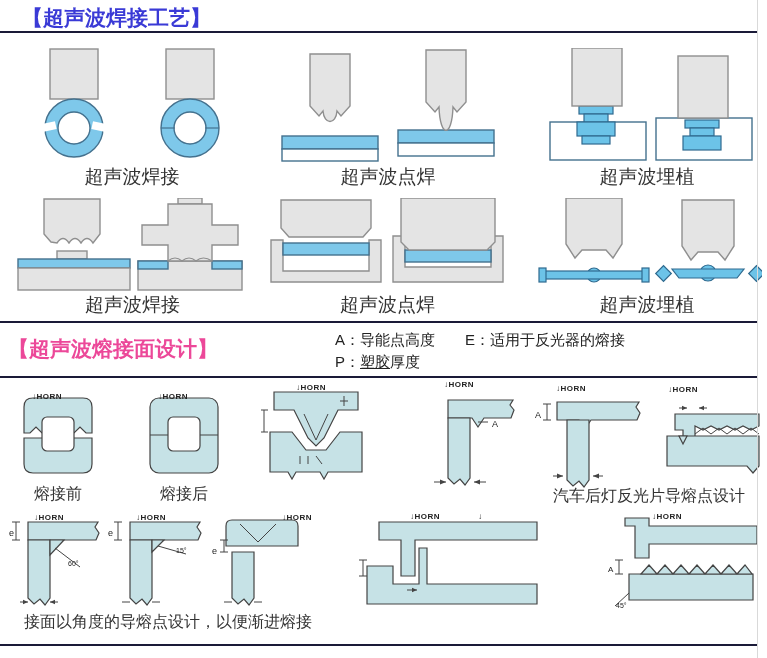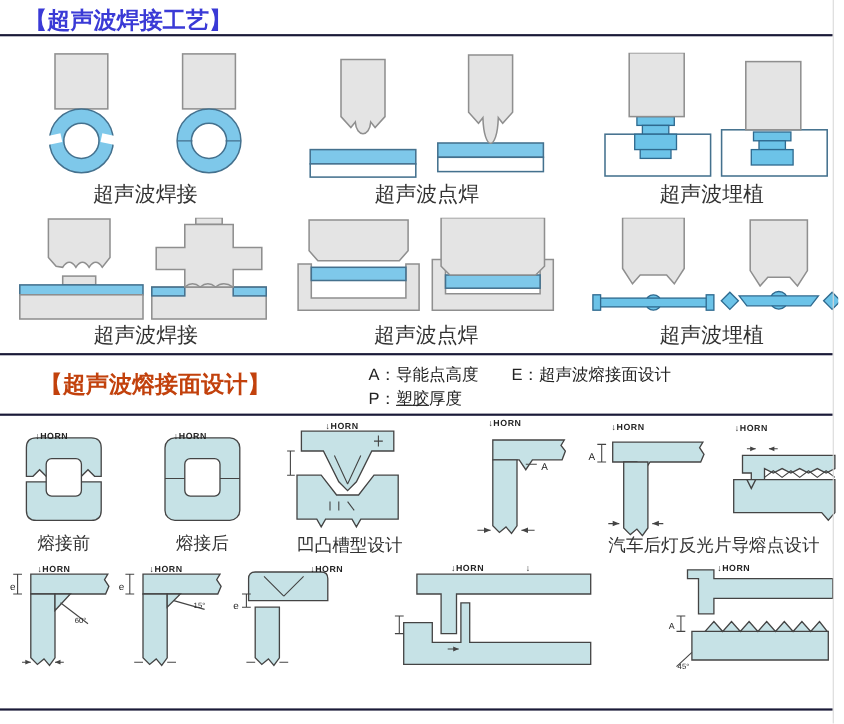--- a/index.html
+++ b/index.html
@@ -2,21 +2,21 @@
 <html><head>
 <meta charset="utf-8">
 <style>
   html,body{margin:0;padding:0;background:#fff;}
   .page{position:relative;width:767px;height:658px;background:#fff;overflow:hidden;
         font-family:"Liberation Sans","DejaVu Sans",sans-serif;}
   .rule{position:absolute;left:0;width:757px;height:2px;background:#1a1a38;}
   .vline{position:absolute;top:0;left:757px;width:1px;height:658px;background:#d9d9d9;}
   .title{position:absolute;font-weight:bold;font-size:21px;white-space:nowrap;}
   .t1{color:#3a3ad6;left:22px;top:4px;}
-  .t2{color:#c2410c;left:8px;top:335px;margin-left:28px;}
+  .t2{color:#ec4899;left:8px;top:335px;}
   .legend{position:absolute;font-size:15px;color:#222;white-space:nowrap;}
   .uline{text-decoration:underline;}
   .lbl{position:absolute;color:#333;text-align:center;white-space:nowrap;}
   .lbl1{font-size:19px;}
   .lbl2{font-size:16px;}
   .horn{position:absolute;font-size:8px;font-weight:bold;color:#222;white-space:nowrap;letter-spacing:.5px;}
   .dn{font-style:normal;font-weight:bold;}
   .dn::before{content:"\2193";}
   svg.dg{position:absolute;}
   .horn-f{fill:#e4e4e4;stroke:#8f8f8f;stroke-width:1.4;}
@@ -111,21 +111,21 @@
     <path d="M150,2 H202 V48 L193,62 L186,54 H166 L159,62 L150,48 Z" class="horn-f"></path>
     <circle cx="176" cy="75" r="8" class="blue2"></circle>
     <path d="M140,71 H212 L205,80 H147 Z" class="blue2"></path>
     <rect x="219" y="70" width="11" height="11" class="blue2" transform="rotate(45 224.5 75.5)"></rect>
   </svg>
   <div class="lbl lbl1" style="left:532px;top:292px;width:230px">超声波埋植</div>
 
   <div class="rule" style="top:321px"></div>
   <div class="title t2">【超声波熔接面设计】</div>
   <div class="legend" style="left:335px;top:331px">A：导能点高度</div>
-  <div class="legend" style="left:465px;top:331px">E：超声波熔接面设计</div>
+  <div class="legend" style="left:465px;top:331px">E：适用于反光器的熔接</div>
   <div class="legend" style="left:335px;top:353px"><span>P：</span><span class="uline">塑胶</span><span>厚度</span></div>
   <div class="rule" style="top:376px"></div>
 
   <svg class="dg" style="left:12px;top:390px" width="92" height="94">
     <path d="M12,43 V17 Q12,8 21,8 H71 Q80,8 80,17 V43 H74 L68,37 L62,43 H30 L24,37 L18,43 Z" class="teal"></path>
     <path d="M12,48 H80 V74 Q80,83 71,83 H21 Q12,83 12,74 Z" class="teal"></path>
     <rect x="30" y="27" width="32" height="34" rx="5" class="twht"></rect>
   </svg>
   <span class="horn" style="left:32px;top:392px"><i class="dn"></i><b>HORN</b></span>
   <div class="lbl lbl2" style="left:12px;top:484px;width:92px">熔接前</div>
@@ -141,21 +141,20 @@
 
   <svg class="dg" style="left:260px;top:388px" width="114" height="96">
     <path d="M10,44 H32 L46,62 H66 L80,44 H102 V84 H68 L64,91 L60,84 H36 L32,91 L28,84 H10 Z" class="teal"></path>
     <path d="M14,4 H98 V22 H78 L64,50 L56,58 L48,50 L34,22 H14 Z" class="teal"></path>
     <path d="M44,26 L56,52 M68,26 L56,52" class="dim"></path>
     <path d="M4,22 V44 M1,22 H8 M1,44 H8" class="dim"></path>
     <path d="M84,8 V18 M80,13 H88" class="dim"></path>
     <path d="M40,68 V76 M48,68 V76 M56,68 L62,76" class="dim"></path>
   </svg>
   <span class="horn" style="left:296px;top:383px"><i class="dn"></i><b>HORN</b></span>
-  <div class="lbl lbl2" style="left:258px;top:486px;width:120px">凹凸槽型设计</div>
 
   <svg class="dg" style="left:420px;top:388px" width="100" height="100">
     <path d="M28,12 H93 L90,17 L94,22 L91,30 H64 L58,39 L52,30 H28 Z" class="teal"></path>
     <path d="M28,30 H50 V90 L45,97 L40,91 L34,96 L28,90 Z" class="teal"></path>
     <line x1="58" y1="34" x2="68" y2="34" class="dim"></line>
     <text x="72" y="39" font-size="9">A</text>
     <path d="M14,94 H26 M54,94 H66" class="dim"></path>
     <polygon points="26,94 20,91.5 20,96.5" fill="#444"></polygon>
     <polygon points="54,94 60,91.5 60,96.5" fill="#444"></polygon>
   </svg>
@@ -203,20 +202,21 @@
     <path d="M218,14 Q218,8 224,8 H284 Q290,8 290,14 V34 H218 Z" class="teal"></path>
     <path d="M232,12 L250,30 M268,12 L250,30" class="dim"></path>
     <path d="M224,40 H246 V86 L241,93 L236,87 L230,92 L224,86 Z" class="teal"></path>
     <path d="M212,28 H220 M212,40 H220 M216,28 V40" class="dim"></path>
     <text x="204" y="42" font-size="9">e</text>
     <path d="M216,90 H224 M246,90 H254" class="dim"></path>
   </svg>
   <span class="horn" style="left:34px;top:513px"><i class="dn"></i><b>HORN</b></span>
   <span class="horn" style="left:136px;top:513px"><i class="dn"></i><b>HORN</b></span>
   <span class="horn" style="left:282px;top:513px"><i class="dn"></i><b>HORN</b></span>
+  <div class="lbl lbl2" style="left:8px;top:612px;width:320px">接面以角度的导熔点设计，以便渐进熔接</div>
 
   <svg class="dg" style="left:353px;top:510px" width="192" height="102">
     <path d="M14,94 H184 V74 H74 V38 H66 V74 H40 V56 H14 Z" class="teal"></path>
     <path d="M26,12 H184 V30 H62 V66 H48 V30 H26 Z" class="teal"></path>
     <path d="M6,50 H14 M6,66 H14 M10,50 V66" class="dim"></path>
     <path d="M54,80 H64" class="dim"></path>
     <polygon points="64,80 59,77.8 59,82.2" fill="#444"></polygon>
   </svg>
   <span class="horn" style="left:410px;top:512px"><i class="dn"></i><b>HORN</b></span>
   <span class="horn" style="left:478px;top:512px"><i class="dn"></i></span>

